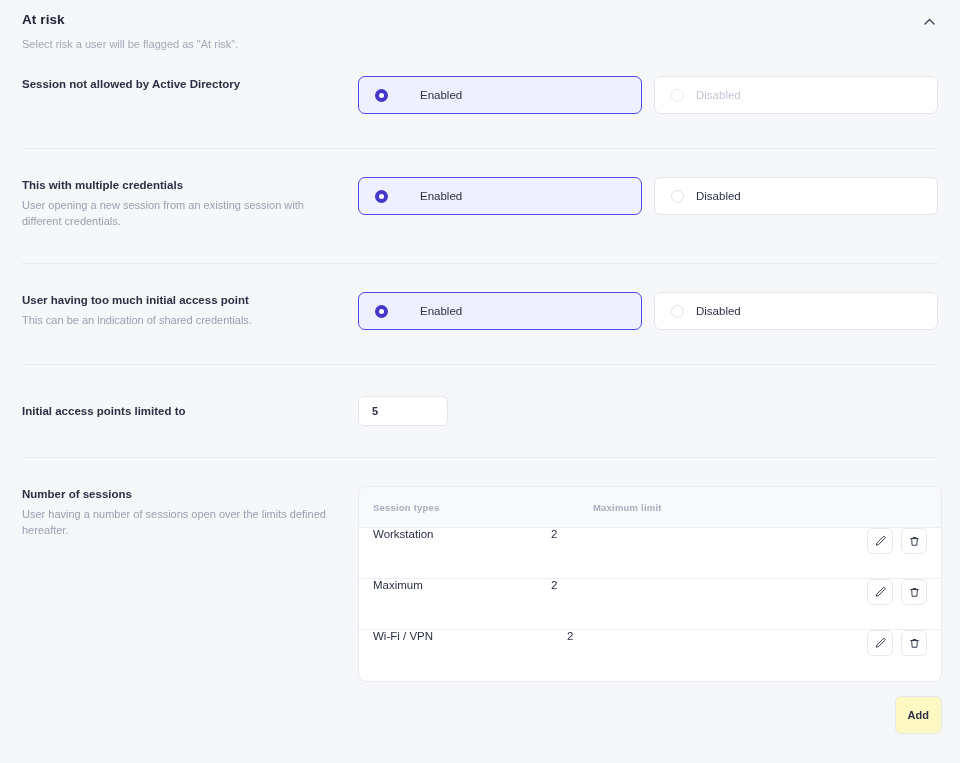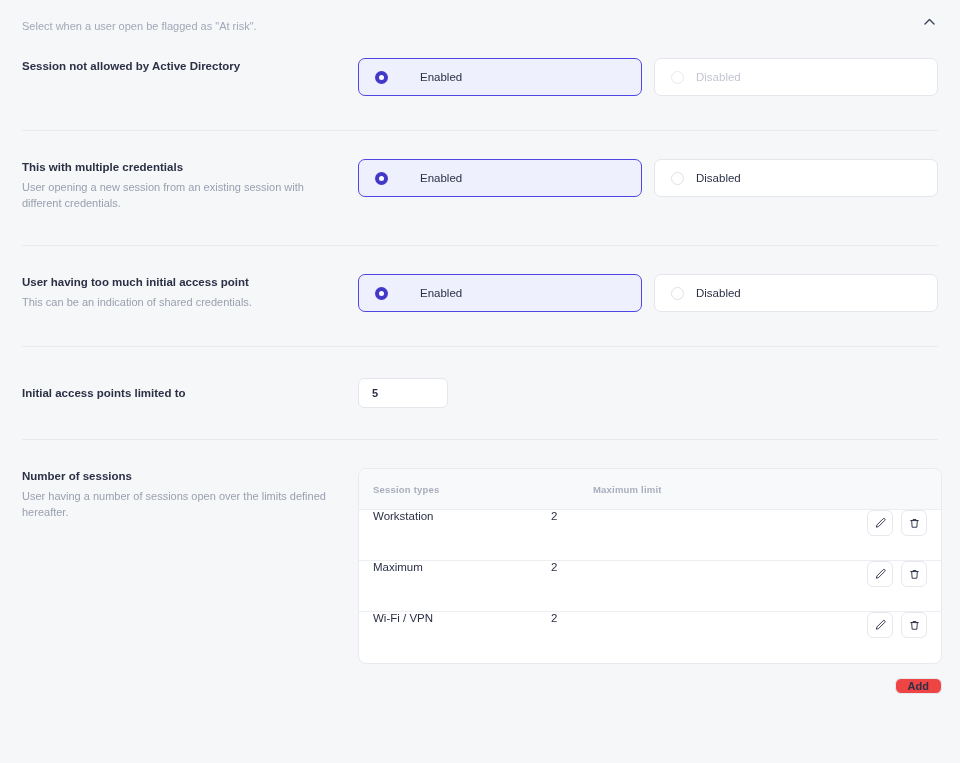--- a/index.html
+++ b/index.html
@@ -176,21 +176,21 @@
   .c-type  { flex: 0 0 192px; padding-left: 14px; }
   .c-limit { flex: 1 1 auto; }
   .c-acts  { flex: 0 0 116px; display: flex; justify-content: flex-end; gap: 8px; padding-right: 14px; }
 
   .trow {
     display: flex;
     align-items: flex-start;
     height: 51px;
     border-bottom: 1px solid #eceef2;
   }
-  .trow:last-child { border-bottom: none; }
+  .trow:last-child { border-bottom: none; gap: 16px; }
   .td {
     font-size: 11.5px;
     color: #2b3045;
   }
 
   .icon-btn {
     width: 26px;
     height: 26px;
     border: 1px solid #e6e8ee;
     border-radius: 6px;
@@ -204,39 +204,40 @@
   .icon-btn svg { display: block; }
 
   .table-footer {
     width: 584px;
     display: flex;
     justify-content: flex-end;
     margin-top: 14px;
   }
   .add-btn {
     min-width: 44px;
-    height: 16px;
+    height: 38px;
     padding: 0 12px;
     border: 1px solid #e6e8ee;
     border-radius: 6px;
-    background: #ef4444;
+    background: #fef9c3;
     font-family: "Liberation Sans", sans-serif;
     font-size: 11px;
     font-weight: bold;
     color: #2b3045;
     cursor: pointer;
   }
 </style>
 </head>
 <body>
 
 <div class="page">
 
   <div class="section-header">
-    <div class="section-subtitle">Select when a user open be flagged as "At risk".</div>
+    <div class="section-title">At risk</div>
+    <div class="section-subtitle">Select risk a user will be flagged as "At risk".</div>
     <button class="collapse-btn">
       <span>
         <svg width="11" height="7" viewBox="0 0 11 7" fill="none">
           <path d="M1 6L5.5 1.5L10 6" stroke="#3c4257" stroke-width="1.4" stroke-linecap="round" stroke-linejoin="round"></path>
         </svg>
       </span>
     </button>
   </div>
 
   <div style="height:24px"></div>

